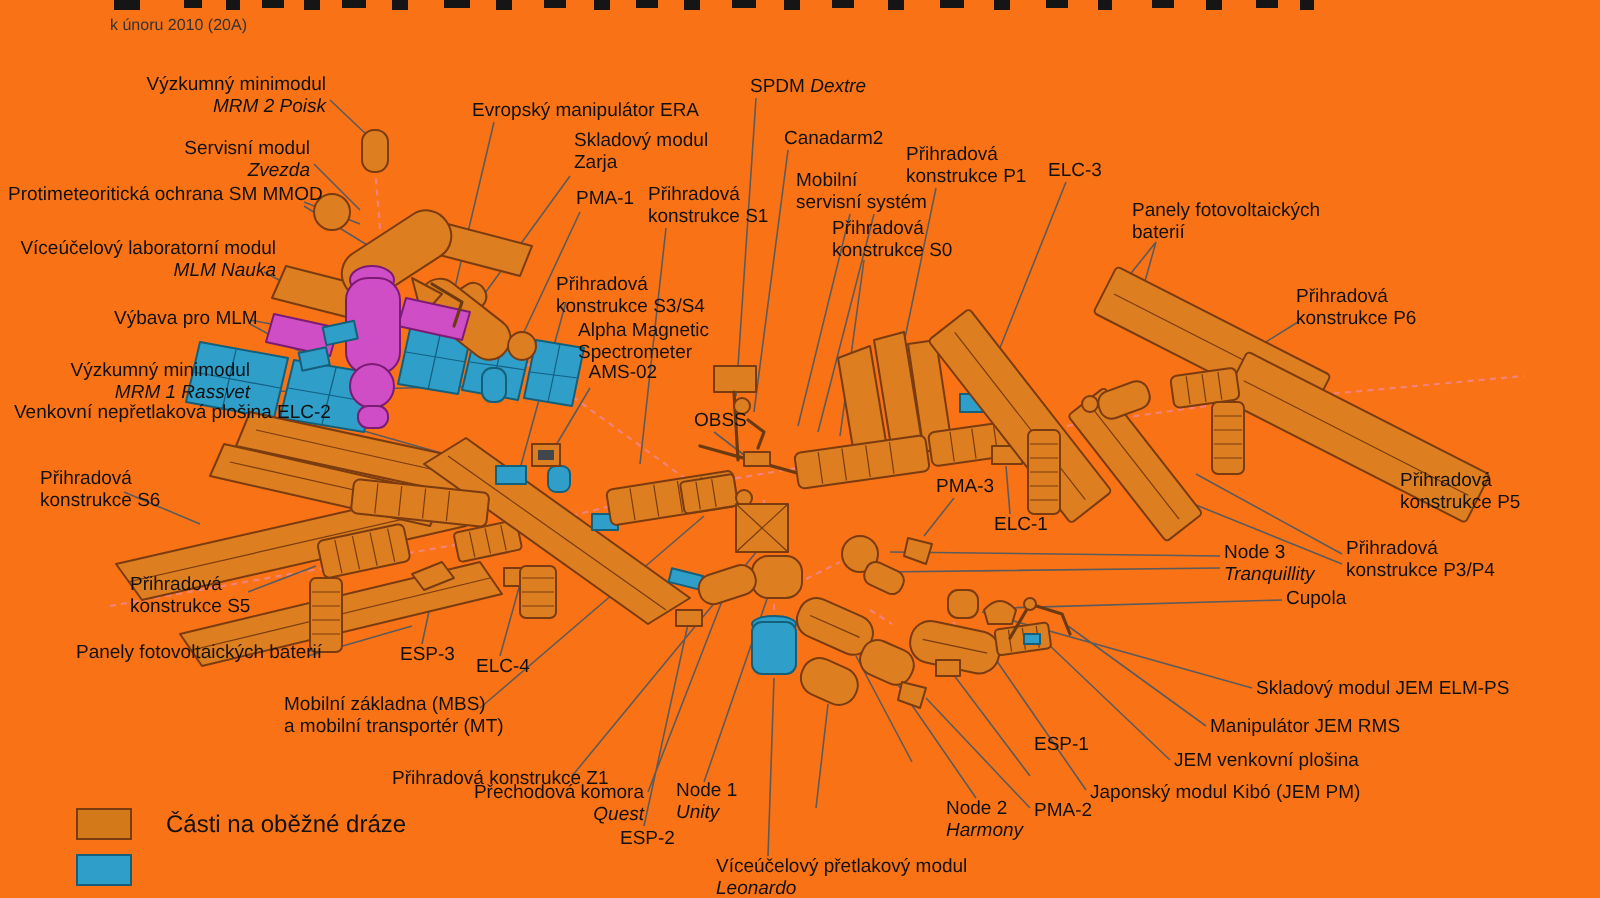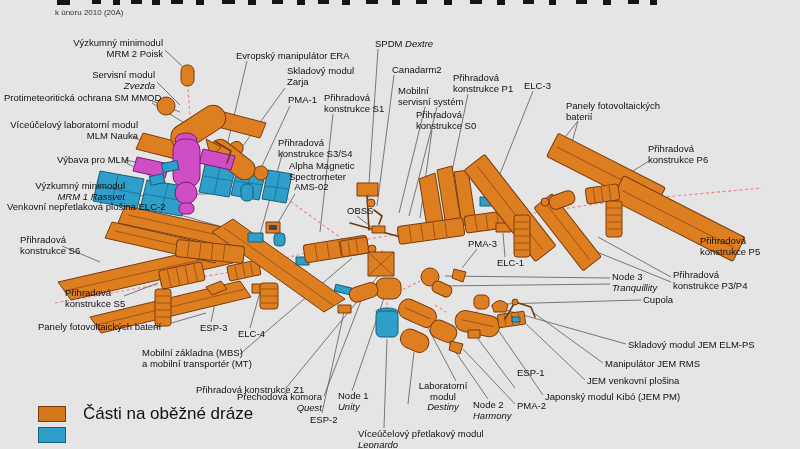--- a/index.html
+++ b/index.html
@@ -1,24 +1,24 @@
 <!DOCTYPE html>
 <html><head>
 <meta charset="utf-8">
 <style>
   html,body{margin:0;padding:0;background:#fff}
-  #stage{position:relative;width:800px;height:449px;background:#e5e5e5;overflow:hidden;
+  #stage{position:relative;width:800px;height:449px;background:#f97316;overflow:hidden;
          font-family:"Liberation Sans",sans-serif}
   #stage svg{position:absolute;left:0;top:0}
   #labels{position:absolute;left:0;top:0;width:100%;height:100%}
   .lbl{position:absolute;font-size:9.5px;line-height:1.12;color:#111;white-space:nowrap}
   .note{position:absolute;font-size:8px;color:#333;white-space:nowrap}
   .legend-row{position:absolute;left:38px;display:flex;align-items:center;gap:17px}
   .sw{width:28px;height:16px;border:1px solid #555;box-sizing:border-box;flex:0 0 auto}
-  .legend-text{font-size:17px;color:#111;white-space:nowrap}
+  .legend-text{font-size:12px;color:#111;white-space:nowrap}
   
   .or{fill:#DD7E20;stroke:#7A3B10;stroke-width:1;stroke-linejoin:round}
   .bl{fill:#2F9EC9;stroke:#14607A;stroke-width:1;stroke-linejoin:round}
   .mg{fill:#D04EC5;stroke:#7C1B74;stroke-width:1;stroke-linejoin:round}
   .dash{stroke:#F2827B;stroke-width:1.1;stroke-dasharray:3 2.6;fill:none}
   .ridge{stroke:#7A3B10;stroke-width:0.6;fill:none}
   .arm{stroke:#6B3A10;stroke-width:1.6;fill:none;stroke-linecap:round;stroke-linejoin:round}
   .frag{fill:#151515}
   .bgrid{stroke:#126083;stroke-width:0.6;fill:none}
 </style>
@@ -275,21 +275,21 @@
       <polyline class="arm" points="505,319 515,302 531,307 535,317"></polyline>
       <circle class="or" cx="515" cy="302" r="3"></circle>
     </g>
   </svg>
 
   <div class="note" style="left:55px;top:8px">k únoru 2010 (20A)</div>
 
   <div id="labels">
       <div class="lbl" style="top: 38px; right: 637px; text-align: right;">
         <div><span>Výzkumný minimodul</span></div>
-        <div><span style=" text-align: center;">MRM 2 Poisk</span></div>
+        <div><span style="font-style: italic; text-align: center;">MRM 2 Poisk</span></div>
       </div>
       <div class="lbl" style="top: 51px; left: 236px;">
         <div><span>Evropský manipulátor ERA</span></div>
       </div>
       <div class="lbl" style="top: 66px; left: 287px;">
         <div><span>Skladový modul</span></div>
         <div><span>Zarja</span></div>
       </div>
       <div class="lbl" style="top: 39px; left: 375px;">
         <div><span>SPDM </span><span style="font-style: italic;">Dextre</span></div>
@@ -325,21 +325,21 @@
       <div class="lbl" style="top: 110px; left: 416px;">
         <div><span>Přihradová</span></div>
         <div><span>konstrukce S0</span></div>
       </div>
       <div class="lbl" style="top: 101px; left: 566px;">
         <div><span>Panely fotovoltaických</span></div>
         <div><span>baterií</span></div>
       </div>
       <div class="lbl" style="top: 120px; right: 662px; text-align: right;">
         <div><span>Víceúčelový laboratorní modul</span></div>
-        <div><span style=" margin-left: 44px;">MLM Nauka</span></div>
+        <div><span style="font-style: italic; margin-left: 44px;">MLM Nauka</span></div>
       </div>
       <div class="lbl" style="top: 138px; left: 278px;">
         <div><span>Přihradová</span></div>
         <div><span>konstrukce S3/S4</span></div>
       </div>
       <div class="lbl" style="top: 155px; left: 57px;">
         <div><span>Výbava pro MLM</span></div>
       </div>
       <div class="lbl" style="top: 161px; left: 289px;">
         <div><span>Alpha Magnetic</span></div>
@@ -420,25 +420,20 @@
       <div class="lbl" style="top: 392px; right: 478px; text-align: right;">
         <div><span>Přechodová komora</span></div>
         <div><span style="font-style: italic;">Quest</span></div>
       </div>
       <div class="lbl" style="top: 391px; left: 338px;">
         <div><span>Node 1</span></div>
         <div><span style="font-style: italic;">Unity</span></div>
       </div>
       <div class="lbl" style="top: 415px; left: 310px;">
         <div><span>ESP-2</span></div>
-      </div>
-      <div class="lbl" style="top: 381px; left: 443px; transform: translateX(-50%); text-align: center;">
-        <div><span>Laboratorní</span></div>
-        <div><span>modul</span></div>
-        <div><span style="font-style: italic;">Destiny</span></div>
       </div>
       <div class="lbl" style="top: 400px; left: 473px;">
         <div><span>Node 2</span></div>
         <div><span style="font-style: italic;">Harmony</span></div>
       </div>
       <div class="lbl" style="top: 368px; left: 517px;">
         <div><span>ESP-1</span></div>
       </div>
       <div class="lbl" style="top: 401px; left: 517px;">
         <div><span>PMA-2</span></div>

